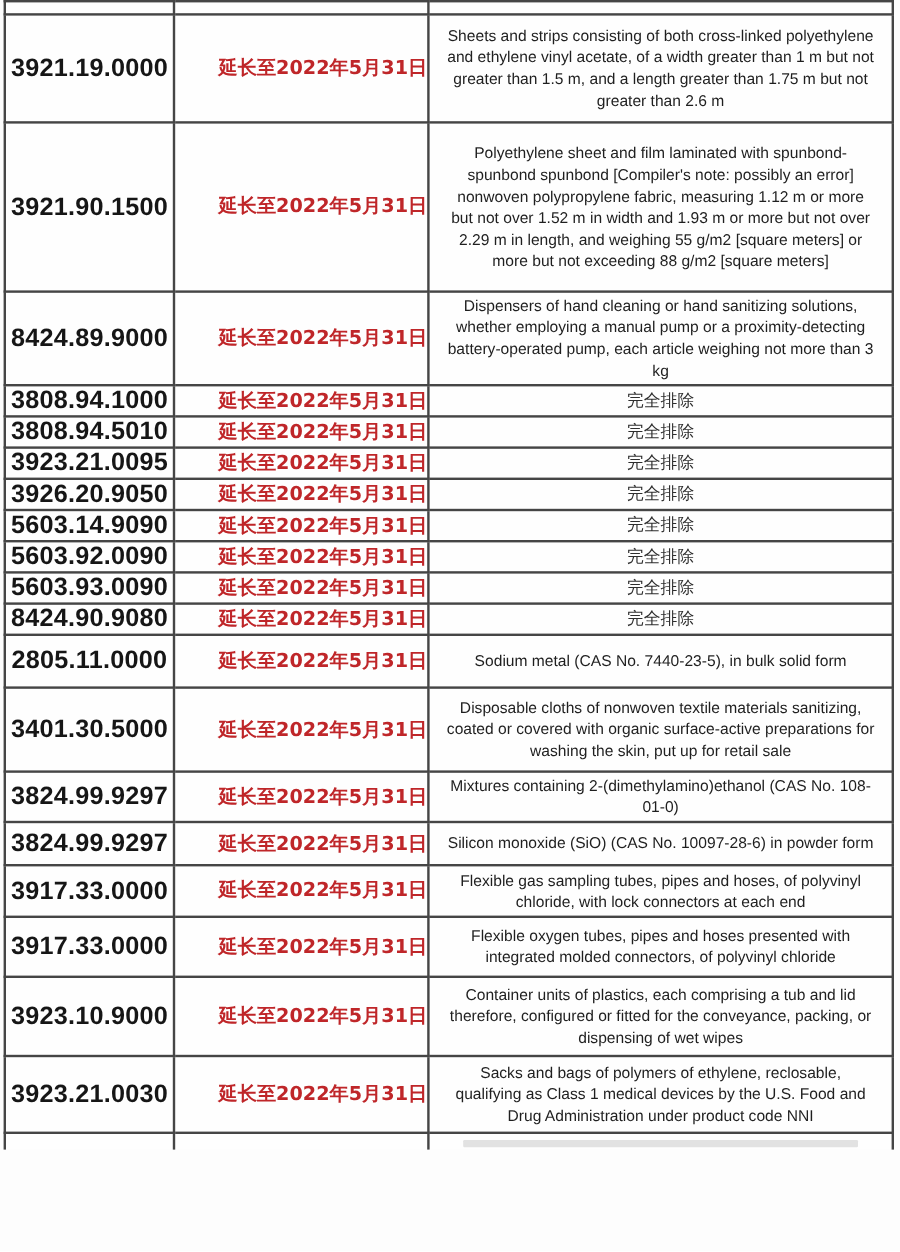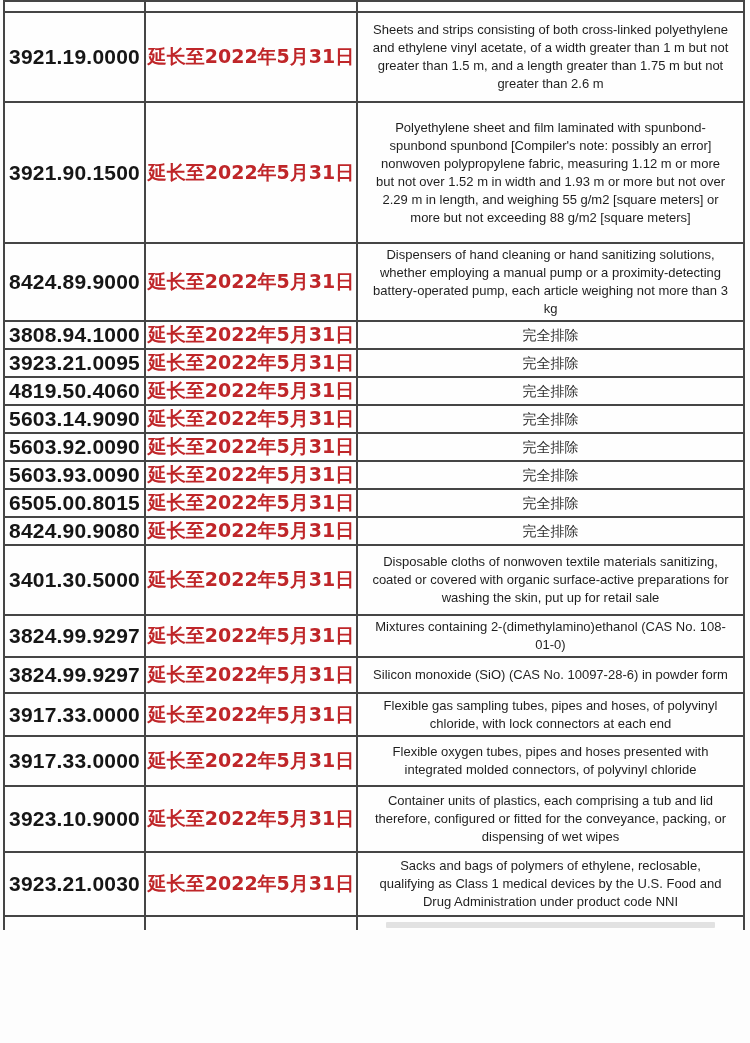--- a/index.html
+++ b/index.html
@@ -44,23 +44,23 @@
   }
   td.code-cell {
     font-weight: bold;
     font-size: 21px;
     color: #161616;
     text-align: center;
     letter-spacing: 0.2px;
   }
   td.status-cell {
     font-weight: bold;
-    font-size: 19px;
+    font-size: 16px;
     color: var(--status-red, #bf2629);
-    text-align: center;
+    text-align: right;
     font-family: "DejaVu Sans", "Liberation Sans", sans-serif;
   }
   td.desc-cell {
     font-size: 13px;
     line-height: 18px;
     color: #1f1f1f;
     text-align: center;
     padding: 2px 14px;
   }
   td.desc-cell.excluded {
@@ -108,53 +108,58 @@
           <td class="code-cell">8424.89.9000</td>
           <td class="status-cell">延长至2022年5月31日</td>
           <td class="desc-cell">Dispensers of hand cleaning or hand sanitizing solutions, whether employing a manual pump or a proximity-detecting battery-operated pump, each article weighing not more than 3 kg</td>
         </tr>
         <tr style="height: 23px; margin-left: 20px;">
           <td class="code-cell">3808.94.1000</td>
           <td class="status-cell">延长至2022年5月31日</td>
           <td class="desc-cell excluded">完全排除</td>
         </tr>
         <tr style="height: 23px;">
+          <td class="code-cell">3808.94.5010</td>
+          <td class="status-cell">延长至2022年5月31日</td>
+          <td class="desc-cell excluded">完全排除</td>
+        </tr>
+        <tr style="height: 23px;">
           <td class="code-cell">3923.21.0095</td>
           <td class="status-cell">延长至2022年5月31日</td>
           <td class="desc-cell excluded">完全排除</td>
         </tr>
         <tr style="height: 23px;">
-          <td class="code-cell">4819.50.4060</td>
+          <td class="code-cell">3926.20.9050</td>
           <td class="status-cell">延长至2022年5月31日</td>
           <td class="desc-cell excluded">完全排除</td>
         </tr>
         <tr style="height: 23px;">
           <td class="code-cell">5603.14.9090</td>
           <td class="status-cell">延长至2022年5月31日</td>
           <td class="desc-cell excluded">完全排除</td>
         </tr>
         <tr style="height: 23px;">
           <td class="code-cell">5603.92.0090</td>
           <td class="status-cell">延长至2022年5月31日</td>
           <td class="desc-cell excluded">完全排除</td>
         </tr>
         <tr style="height: 23px; border-radius: 12px;">
           <td class="code-cell">5603.93.0090</td>
           <td class="status-cell">延长至2022年5月31日</td>
           <td class="desc-cell excluded">完全排除</td>
         </tr>
         <tr style="height: 23px;">
-          <td class="code-cell">6505.00.8015</td>
-          <td class="status-cell">延长至2022年5月31日</td>
-          <td class="desc-cell excluded">完全排除</td>
-        </tr>
-        <tr style="height: 23px;">
           <td class="code-cell">8424.90.9080</td>
           <td class="status-cell">延长至2022年5月31日</td>
           <td class="desc-cell excluded">完全排除</td>
+        </tr>
+        <tr style="height: 44px;">
+          <td class="code-cell">2805.11.0000</td>
+          <td class="status-cell">延长至2022年5月31日</td>
+          <td class="desc-cell">Sodium metal (CAS No. 7440-23-5), in bulk solid form</td>
         </tr>
         <tr style="height: 70px;">
           <td class="code-cell">3401.30.5000</td>
           <td class="status-cell">延长至2022年5月31日</td>
           <td class="desc-cell">Disposable cloths of nonwoven textile materials sanitizing, coated or covered with organic surface-active preparations for washing the skin, put up for retail sale</td>
         </tr>
         <tr style="height: 40px;">
           <td class="code-cell">3824.99.9297</td>
           <td class="status-cell">延长至2022年5月31日</td>
           <td class="desc-cell">Mixtures containing 2-(dimethylamino)ethanol (CAS No. 108-01-0)</td>

